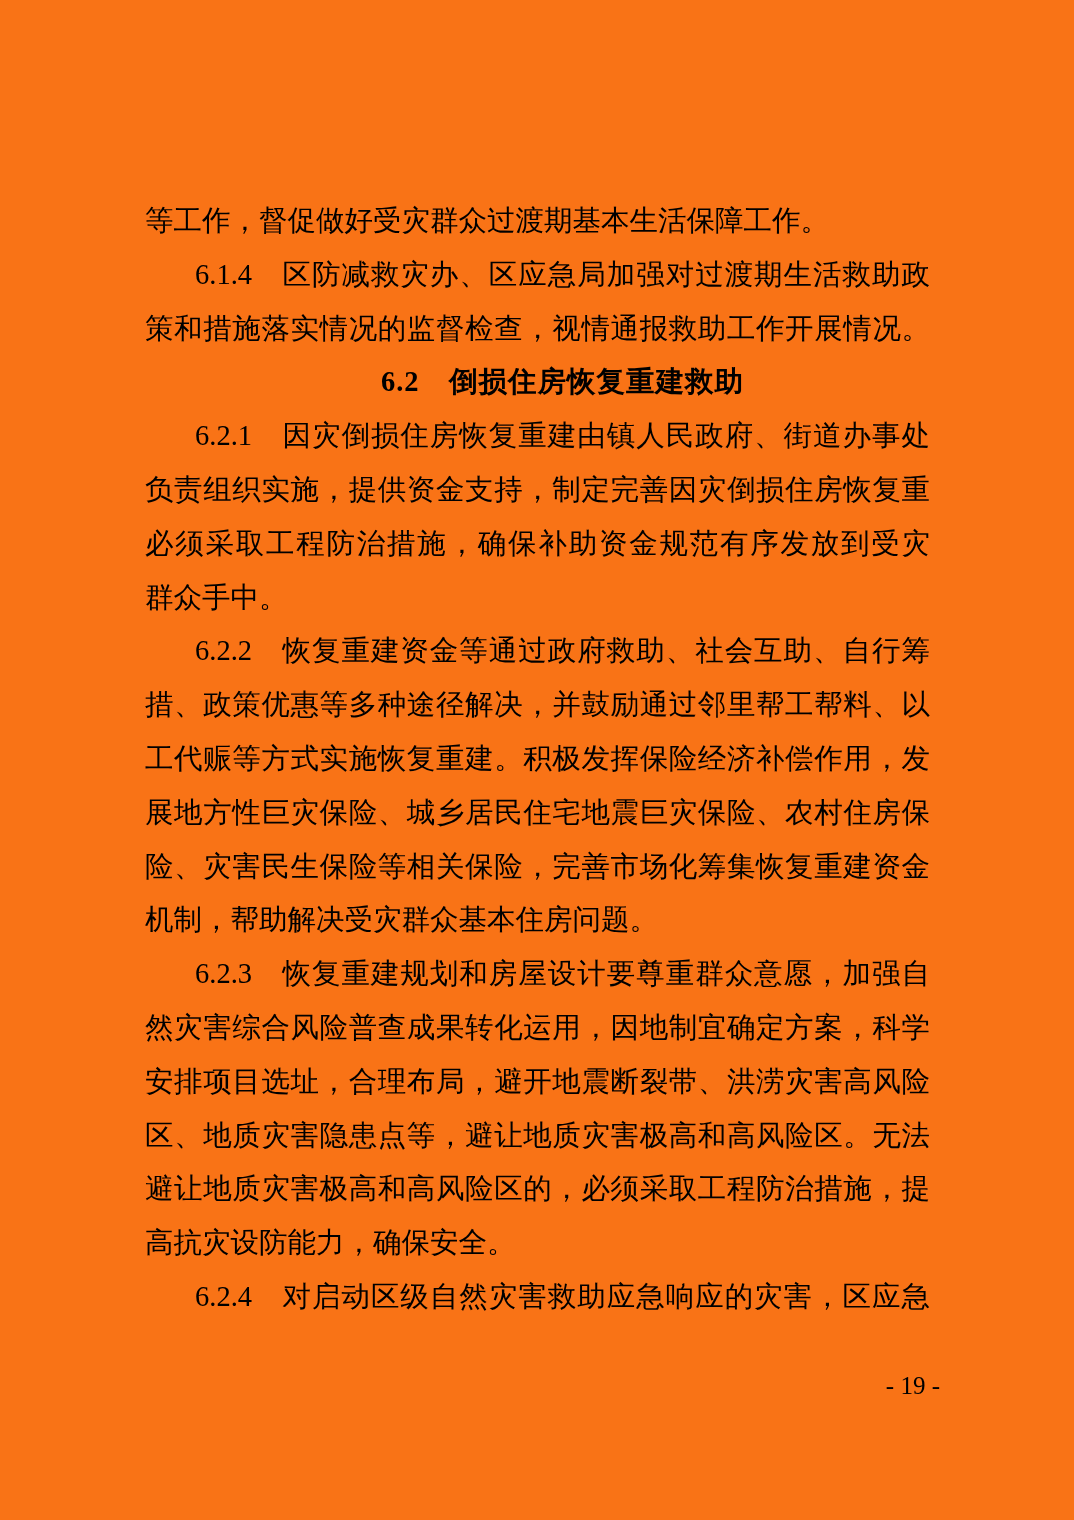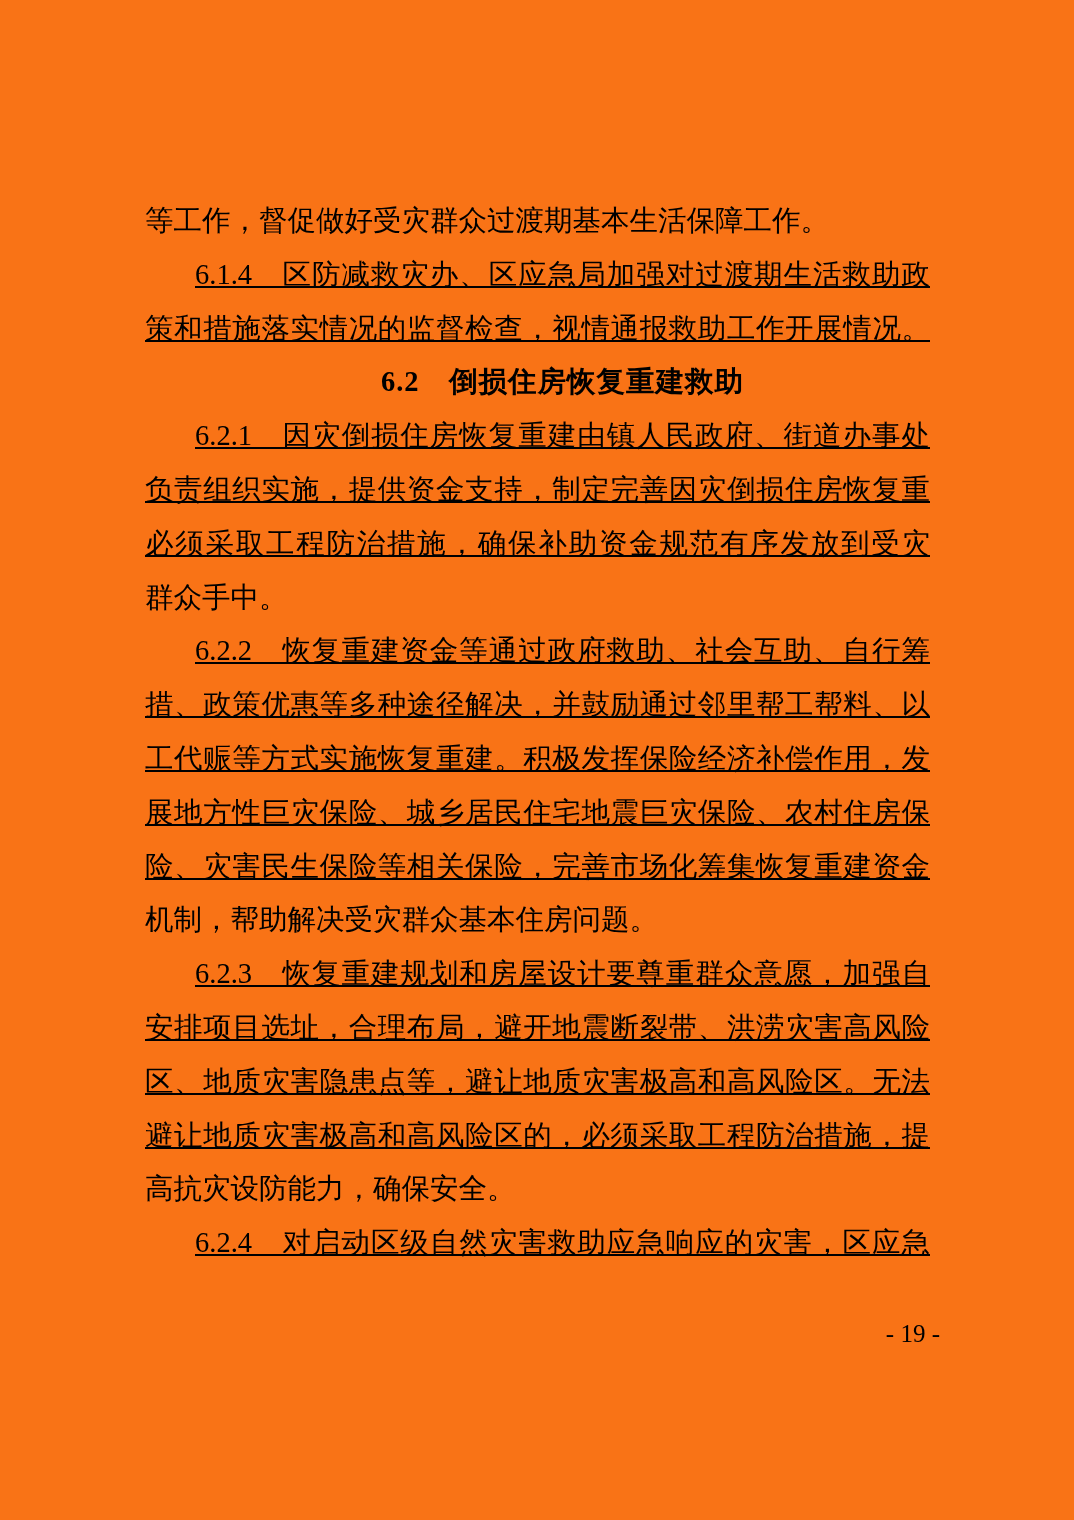--- a/index.html
+++ b/index.html
@@ -21,33 +21,32 @@
     line-height: 53.8px;
     text-align: left;
   }
   .line {
     height: 53.8px;
     white-space: normal;
   }
   .line.justify {
     text-align: justify;
     text-align-last: justify;
-    text-decoration: underline;
   }
   .line.indent {
     padding-left: 50px;
   }
   .line.heading {
     font-weight: 700;
     letter-spacing: 1px;
     text-align: center;
   }
   .page-number {
     position: absolute;
-    top: 1320px;
+    top: 1372px;
     right: 134px;
     font-size: 25px;
     line-height: 28px;
     font-family: "Liberation Serif", "DejaVu Serif", serif;
     color: #000000;
   }
 </style>
 </head>
 <body>
 
@@ -61,20 +60,21 @@
     <div class="line justify">负责组织实施，提供资金支持，制定完善因灾倒损住房恢复重</div>
     <div class="line justify">必须采取工程防治措施，确保补助资金规范有序发放到受灾</div>
     <div class="line">群众手中。</div>
     <div class="line indent justify">6.2.2　恢复重建资金等通过政府救助、社会互助、自行筹</div>
     <div class="line justify">措、政策优惠等多种途径解决，并鼓励通过邻里帮工帮料、以</div>
     <div class="line justify">工代赈等方式实施恢复重建。积极发挥保险经济补偿作用，发</div>
     <div class="line justify">展地方性巨灾保险、城乡居民住宅地震巨灾保险、农村住房保</div>
     <div class="line justify">险、灾害民生保险等相关保险，完善市场化筹集恢复重建资金</div>
     <div class="line">机制，帮助解决受灾群众基本住房问题。</div>
     <div class="line indent justify">6.2.3　恢复重建规划和房屋设计要尊重群众意愿，加强自</div>
+    <div class="line justify">然灾害综合风险普查成果转化运用，因地制宜确定方案，科学</div>
     <div class="line justify">安排项目选址，合理布局，避开地震断裂带、洪涝灾害高风险</div>
     <div class="line justify">区、地质灾害隐患点等，避让地质灾害极高和高风险区。无法</div>
     <div class="line justify">避让地质灾害极高和高风险区的，必须采取工程防治措施，提</div>
     <div class="line">高抗灾设防能力，确保安全。</div>
     <div class="line indent justify">6.2.4　对启动区级自然灾害救助应急响应的灾害，区应急</div>
   </div>
   <div class="page-number">- 19 -</div>
 </div>
 
 </body></html>

